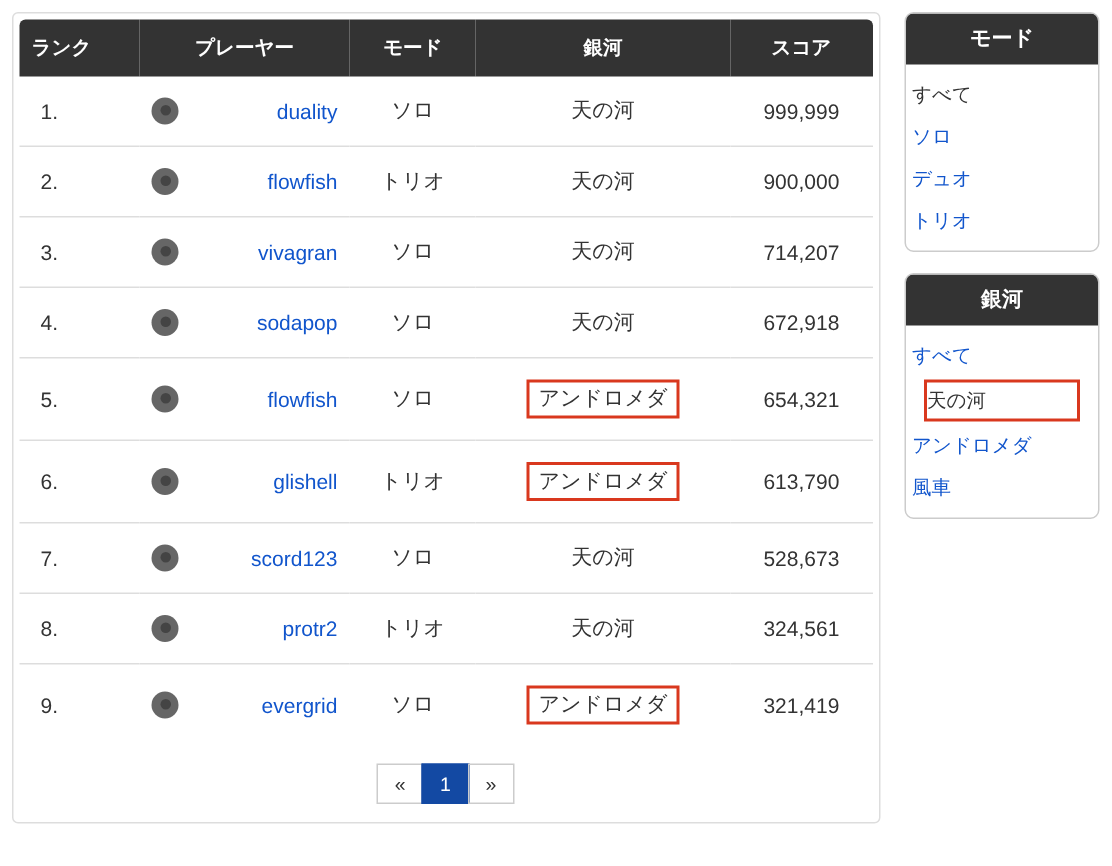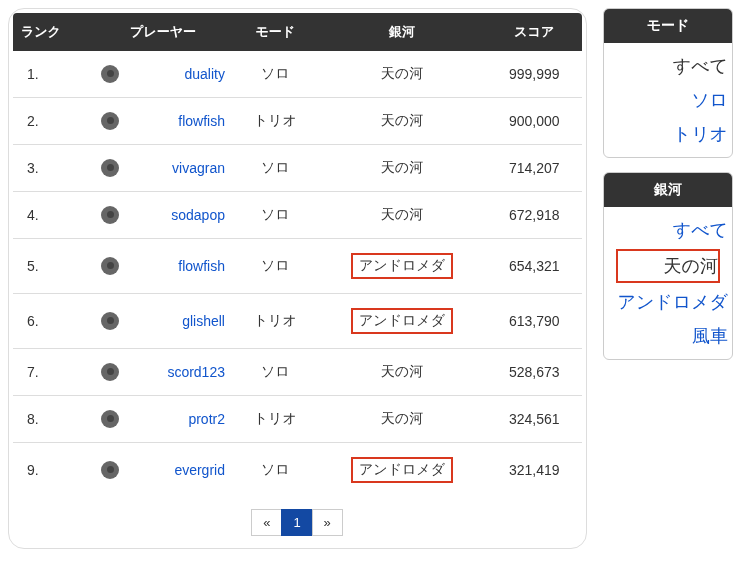--- a/index.html
+++ b/index.html
@@ -1,38 +1,38 @@
 <!DOCTYPE html>
 <html><head>
 <meta charset="utf-8">
 <style>
 *{box-sizing:border-box;margin:0;padding:0}
 body{font-family:"Hiragino Sans","Yu Gothic",sans-serif;background:#fff;padding:8px;font-size:14px;color:#333}
 .layout{display:flex;gap:16px}
-.main{flex:1;border:1px solid #ddd;border-radius:16px;padding:4px}
+.main{flex:1;border:1px solid #ddd;border-radius:4px;padding:4px}
 .side{width:130px;display:flex;flex-direction:column;gap:14px}
 table{width:100%;border-collapse:collapse}
 th{background:#333;color:#fff;font-weight:bold;padding:10px 8px;font-size:13px}
 th:first-child{text-align:left;border-radius:4px 0 0 0}
 th:last-child{border-radius:0 4px 0 0}
 td{padding:14px 8px;border-bottom:1px solid #ddd;text-align:center}
 td:first-child{text-align:left;padding-left:14px}
 tr:last-child td{border-bottom:none}
 .player{display:flex;align-items:center;justify-content:space-between;gap:6px}
 .avatar{width:18px;height:18px;border-radius:50%;background:#666;display:inline-flex;align-items:center;justify-content:center;flex-shrink:0}
 .avatar::before{content:"";width:7px;height:7px;border-radius:50%;background:#444;position:relative;top:-1px}
 .player a{color:#1155cc;text-decoration:none}
 .hot{border:2px solid #d9381e;padding:2px 6px;display:inline-block;color:#333}
 .pager{display:flex;justify-content:center;gap:0;margin:12px 0 8px}
 .pager span{border:1px solid #ccc;padding:5px 11px;font-size:13px;margin-left:-1px}
 .pager .cur{background:#1349a3;color:#fff;border-color:#1349a3}
 .panel{border:1px solid #ccc;border-radius:6px;overflow:hidden}
 .panel-h{background:#333;color:#fff;font-weight:bold;text-align:center;padding:8px}
 .panel-b{padding:6px 4px}
-.panel-b div{text-align:right;padding:5px 0;font-size:18px}
+.panel-b div{text-align:left;padding:5px 0;font-size:13px}
 .panel-b a{color:#1155cc;text-decoration:none}
 .panel-b .sel{border:2px solid #d9381e;color:#333;margin:2px 8px;padding:3px 0}
 .panel-b .plain{color:#333}
 </style>
 </head>
 <body>
 
 <div class="layout">
   <div class="main">
     <table>
@@ -161,20 +161,21 @@
       <span class="cur">1</span>
       <span>»</span>
     </div>
   </div>
   <div class="side">
     <div class="panel">
       <div class="panel-h">モード</div>
       <div class="panel-b" id="fm">
           <div class="plain">すべて</div>
           <div><a href="#">ソロ</a></div>
+          <div><a href="#">デュオ</a></div>
           <div><a href="#">トリオ</a></div>
         </div>
     </div>
     <div class="panel">
       <div class="panel-h">銀河</div>
       <div class="panel-b" id="fg">
           <div><a href="#">すべて</a></div>
           <div class="sel">天の河</div>
           <div><a href="#">アンドロメダ</a></div>
           <div><a href="#">風車</a></div>

